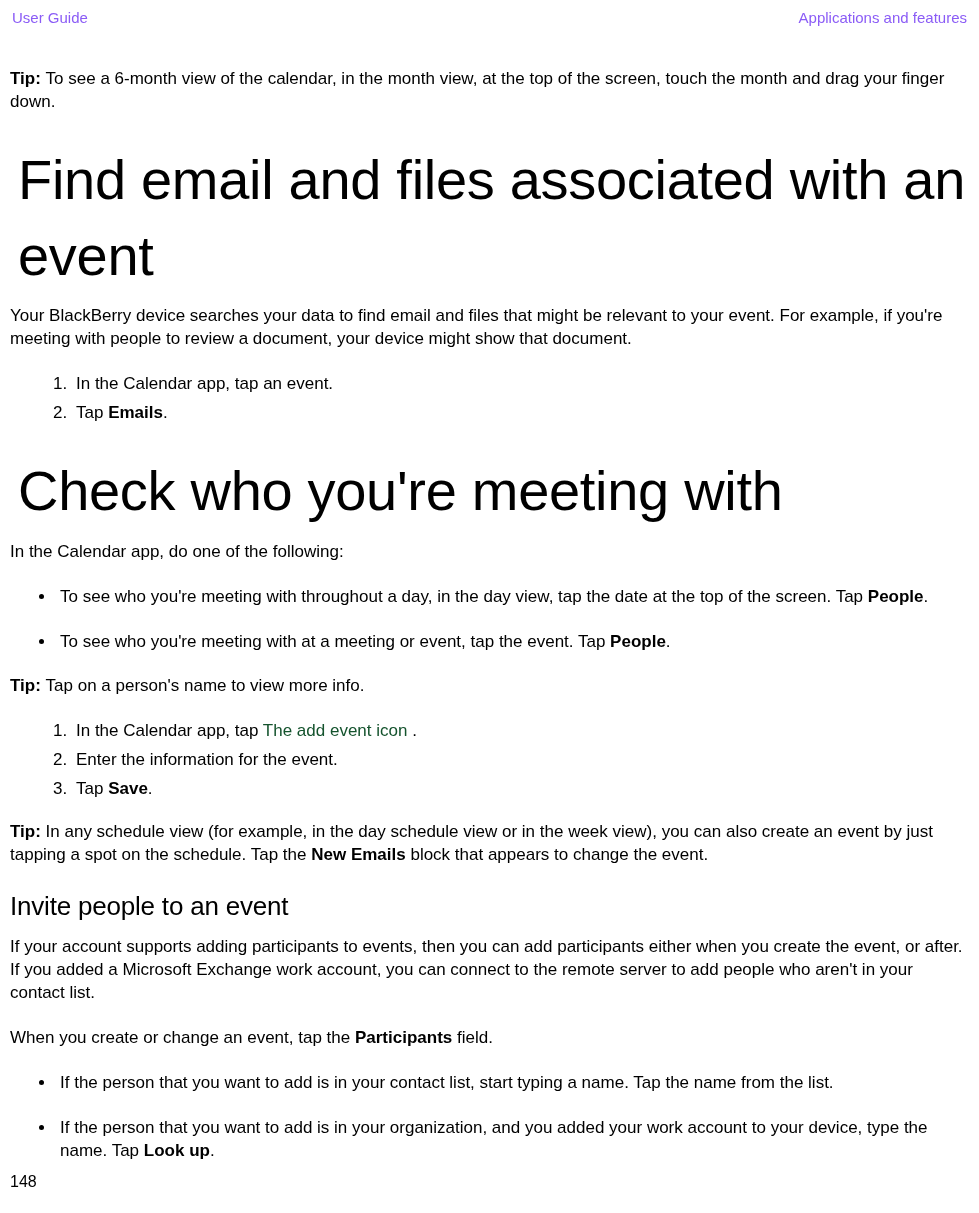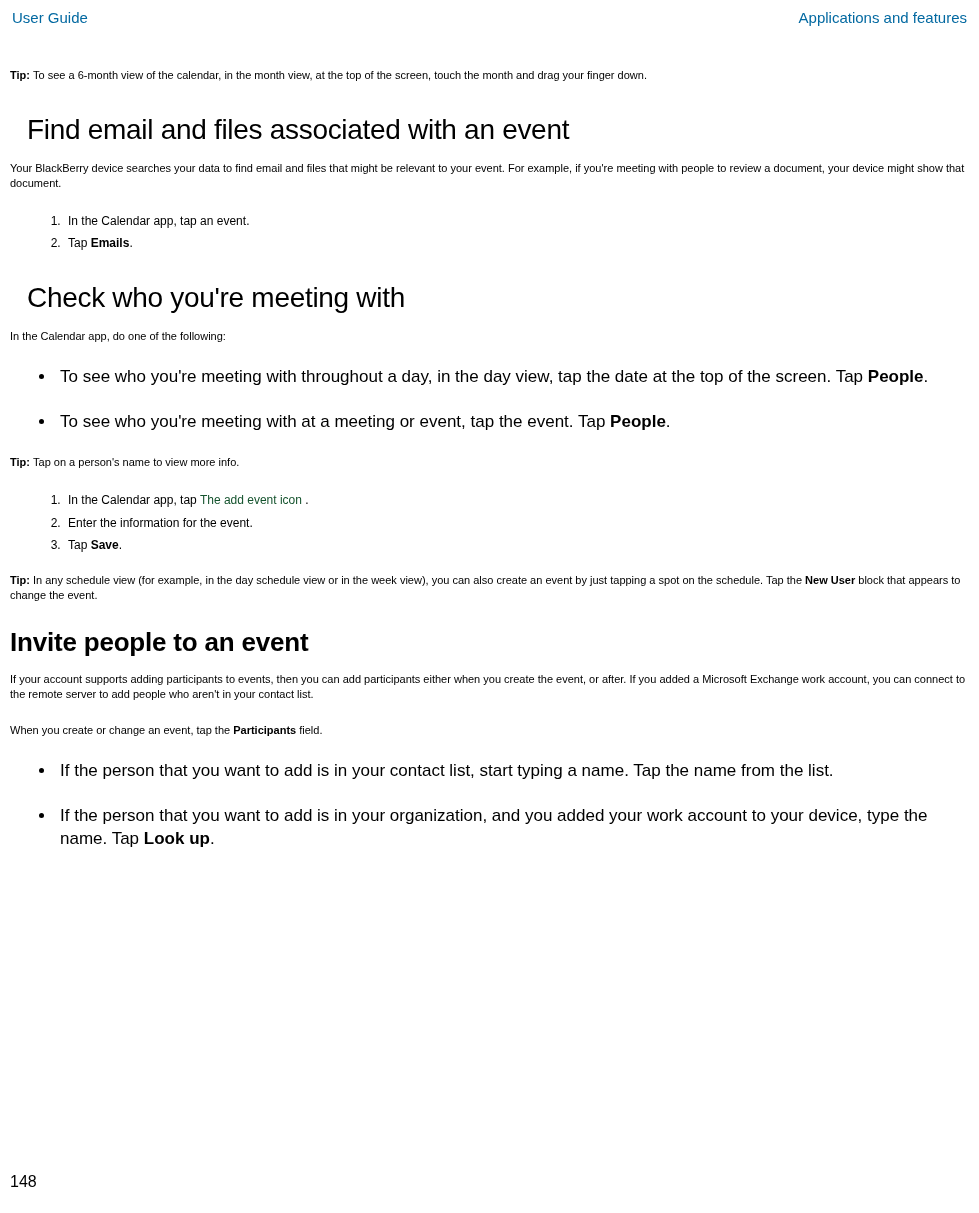--- a/index.html
+++ b/index.html
@@ -17,50 +17,50 @@
     position: relative;
     width: 979px;
     min-height: 1213px;
     box-sizing: border-box;
     padding: 8px 10px 12px 10px;
   }
   .running-header {
     display: flex;
     justify-content: space-between;
     font-size: 15px;
-    color: #0369a1;
+    color: #8b5cf6;
     margin-bottom: 40px;
     padding: 0 2px;
   }
   .body-para {
     margin: 0 0 22px 0;
-    font-size: 11px;
+    font-size: 17px;
   }
   .h1 {
-    font-size: 28px;
+    font-size: 56px;
     font-weight: 300;
-    margin: 28px 0 12px 17px;
+    margin: 28px 0 12px 8px;
     letter-spacing: -0.3px;
   }
   .h2 {
     font-size: 26px;
-    font-weight: 700;
+    font-weight: 400;
     margin: 17px 0 12px 0;
     letter-spacing: -0.2px;
   }
   .strong { font-weight: 700; }
   ol.steps {
     margin: 0 0 20px 0;
     padding-left: 46px;
     list-style: decimal;
   }
   ol.steps li {
     padding-left: 4px;
-    margin: 6px 8px;
-    font-size: 12px;
+    margin: 6px 16px;
+    font-size: 17px;
   }
   ul.bullets {
     margin: 0 0 20px 0;
     padding-left: 46px;
     list-style: disc;
   }
   ul.bullets li {
     padding-left: 4px;
     margin: 22px 0;
     font-size: 17px;
@@ -113,21 +113,21 @@
   <ol class="steps">
     <li>
       <span>In the Calendar app, tap  </span><span class="placeholder-red">The add event icon</span><span> .</span>
     </li>
     <li><span>Enter the information for the event.</span></li>
     <li>
       <span>Tap </span><span class="strong">Save</span><span>.</span>
     </li>
   </ol>
   <p class="body-para">
-    <span class="strong">Tip: </span><span>In any schedule view (for example, in the day schedule view or in the week view), you can also create an event by just tapping a spot on the schedule. Tap the </span><span class="strong">New User</span><span> block that appears to change the event.</span>
+    <span class="strong">Tip: </span><span>In any schedule view (for example, in the day schedule view or in the week view), you can also create an event by just tapping a spot on the schedule. Tap the </span><span class="strong">New Emails</span><span> block that appears to change the event.</span>
   </p>
 
   <div class="h2">Invite people to an event</div>
   <p class="body-para">If your account supports adding participants to events, then you can add participants either when you create the event, or after. If you added a Microsoft Exchange work account, you can connect to the remote server to add people who aren't in your contact list.</p>
   <p class="body-para">
     <span>When you create or change an event, tap the </span><span class="strong">Participants</span><span> field.</span>
   </p>
   <ul class="bullets">
     <li><span>If the person that you want to add is in your contact list, start typing a name. Tap the name from the list.</span></li>
     <li>

